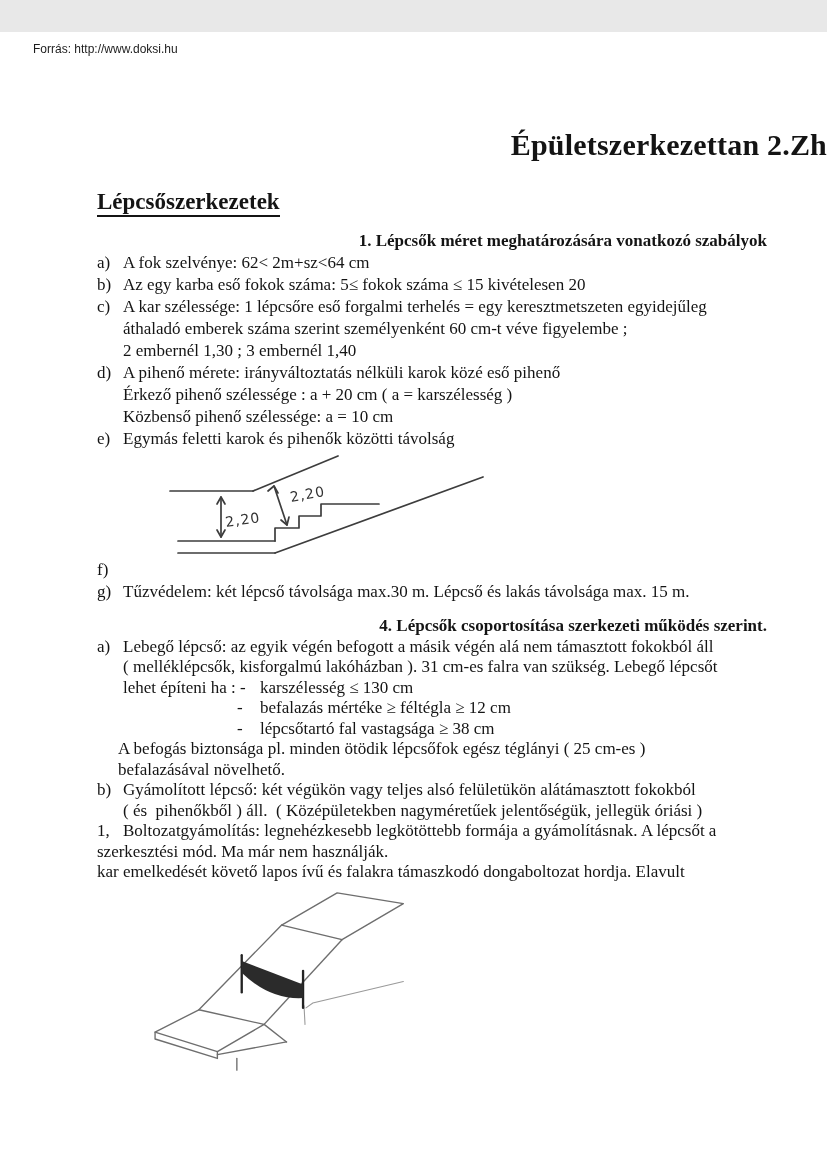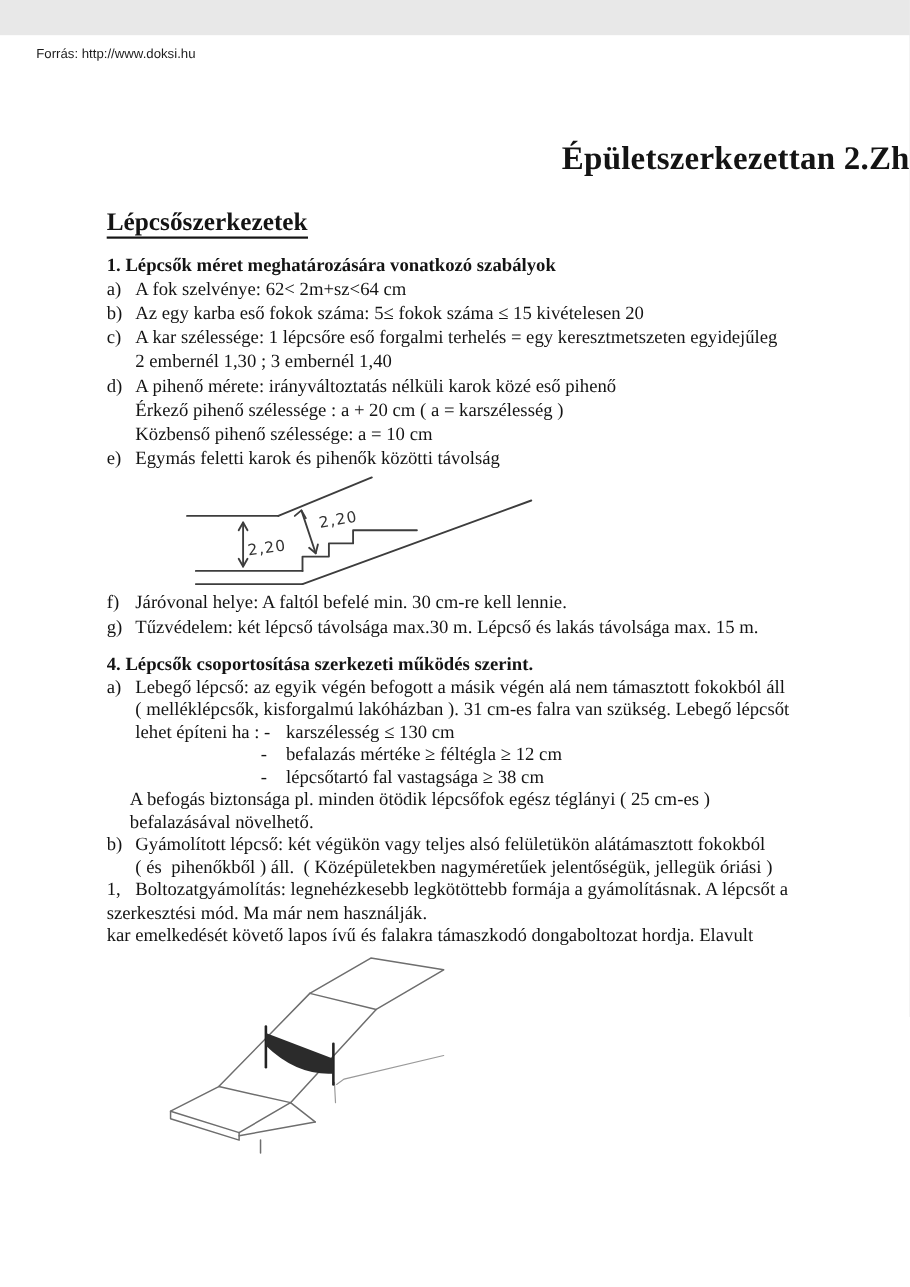--- a/index.html
+++ b/index.html
@@ -26,21 +26,21 @@
   .sectionheading{
     margin:24px 0 0 97px;
     font-size:23px;font-weight:bold;line-height:28px;
   }
   .sectionheading .u{
     border-bottom:2px solid #141414;
     padding-bottom:1px;
   }
   .body1{margin:14px 60px 0 97px;font-size:17px;line-height:22px;}
   .body2{margin:0 60px 0 97px;font-size:17px;line-height:20.5px;}
-  .bold{font-weight:bold;}
+  .bold{font-weight:bold;text-align:right;}
   .li{display:flex;}
   .lt{flex:0 0 26px;white-space:pre;}
   .line{white-space:pre;}
   .cont{margin-left:26px;}
   .note{margin-left:21px;}
   .ha-row{display:flex;margin-left:26px;align-items:flex-end;}
   .ha-label{flex:0 0 137px;white-space:pre;}
   .bullet-row{display:flex;margin-left:26px;}
   .bullet-dash{flex:0 0 23px;margin-left:114px;white-space:pre;}
   .h4gap{margin-top:13px;}
@@ -73,20 +73,21 @@
 
     <div class="li">
       <span class="lt">b)</span>
       <span class="line">Az egy karba eső fokok száma: 5≤ fokok száma ≤ 15 kivételesen 20</span>
     </div>
 
     <div class="li">
       <span class="lt">c)</span>
       <span class="line">A kar szélessége: 1 lépcsőre eső forgalmi terhelés = egy keresztmetszeten egyidejűleg</span>
     </div>
+    <div class="cont line">áthaladó emberek száma szerint személyenként 60 cm-t véve figyelembe ;</div>
     <div class="cont line">2 embernél 1,30 ; 3 embernél 1,40</div>
 
     <div class="li">
       <span class="lt">d)</span>
       <span class="line">A pihenő mérete: irányváltoztatás nélküli karok közé eső pihenő</span>
     </div>
     <div class="cont line">Érkező pihenő szélessége : a + 20 cm ( a = karszélesség )</div>
     <div class="cont line">Közbenső pihenő szélessége: a = 10 cm</div>
 
     <div class="li">
@@ -112,21 +113,20 @@
         <path d="M123,67 L129,72 L131,64"></path>
       </g>
       <text class="dimtext" x="68" y="74" transform="rotate(-8 68 74)">2,20</text>
       <text class="dimtext" x="133" y="49" transform="rotate(-10 133 49)">2,20</text>
     </svg>
   </div>
 
   <div class="body1" style="margin-top:2px;">
     <div class="li">
       <span class="lt">f)</span>
-      <span class="line">Járóvonal helye: A faltól befelé min. 30 cm-re kell lennie.</span>
     </div>
     <div class="li">
       <span class="lt">g)</span>
       <span class="line">Tűzvédelem: két lépcső távolsága max.30 m. Lépcső és lakás távolsága max. 15 m.</span>
     </div>
   </div>
 
   <div class="body2 h4gap">
     <div class="bold">4. Lépcsők csoportosítása szerkezeti működés szerint.</div>
 

